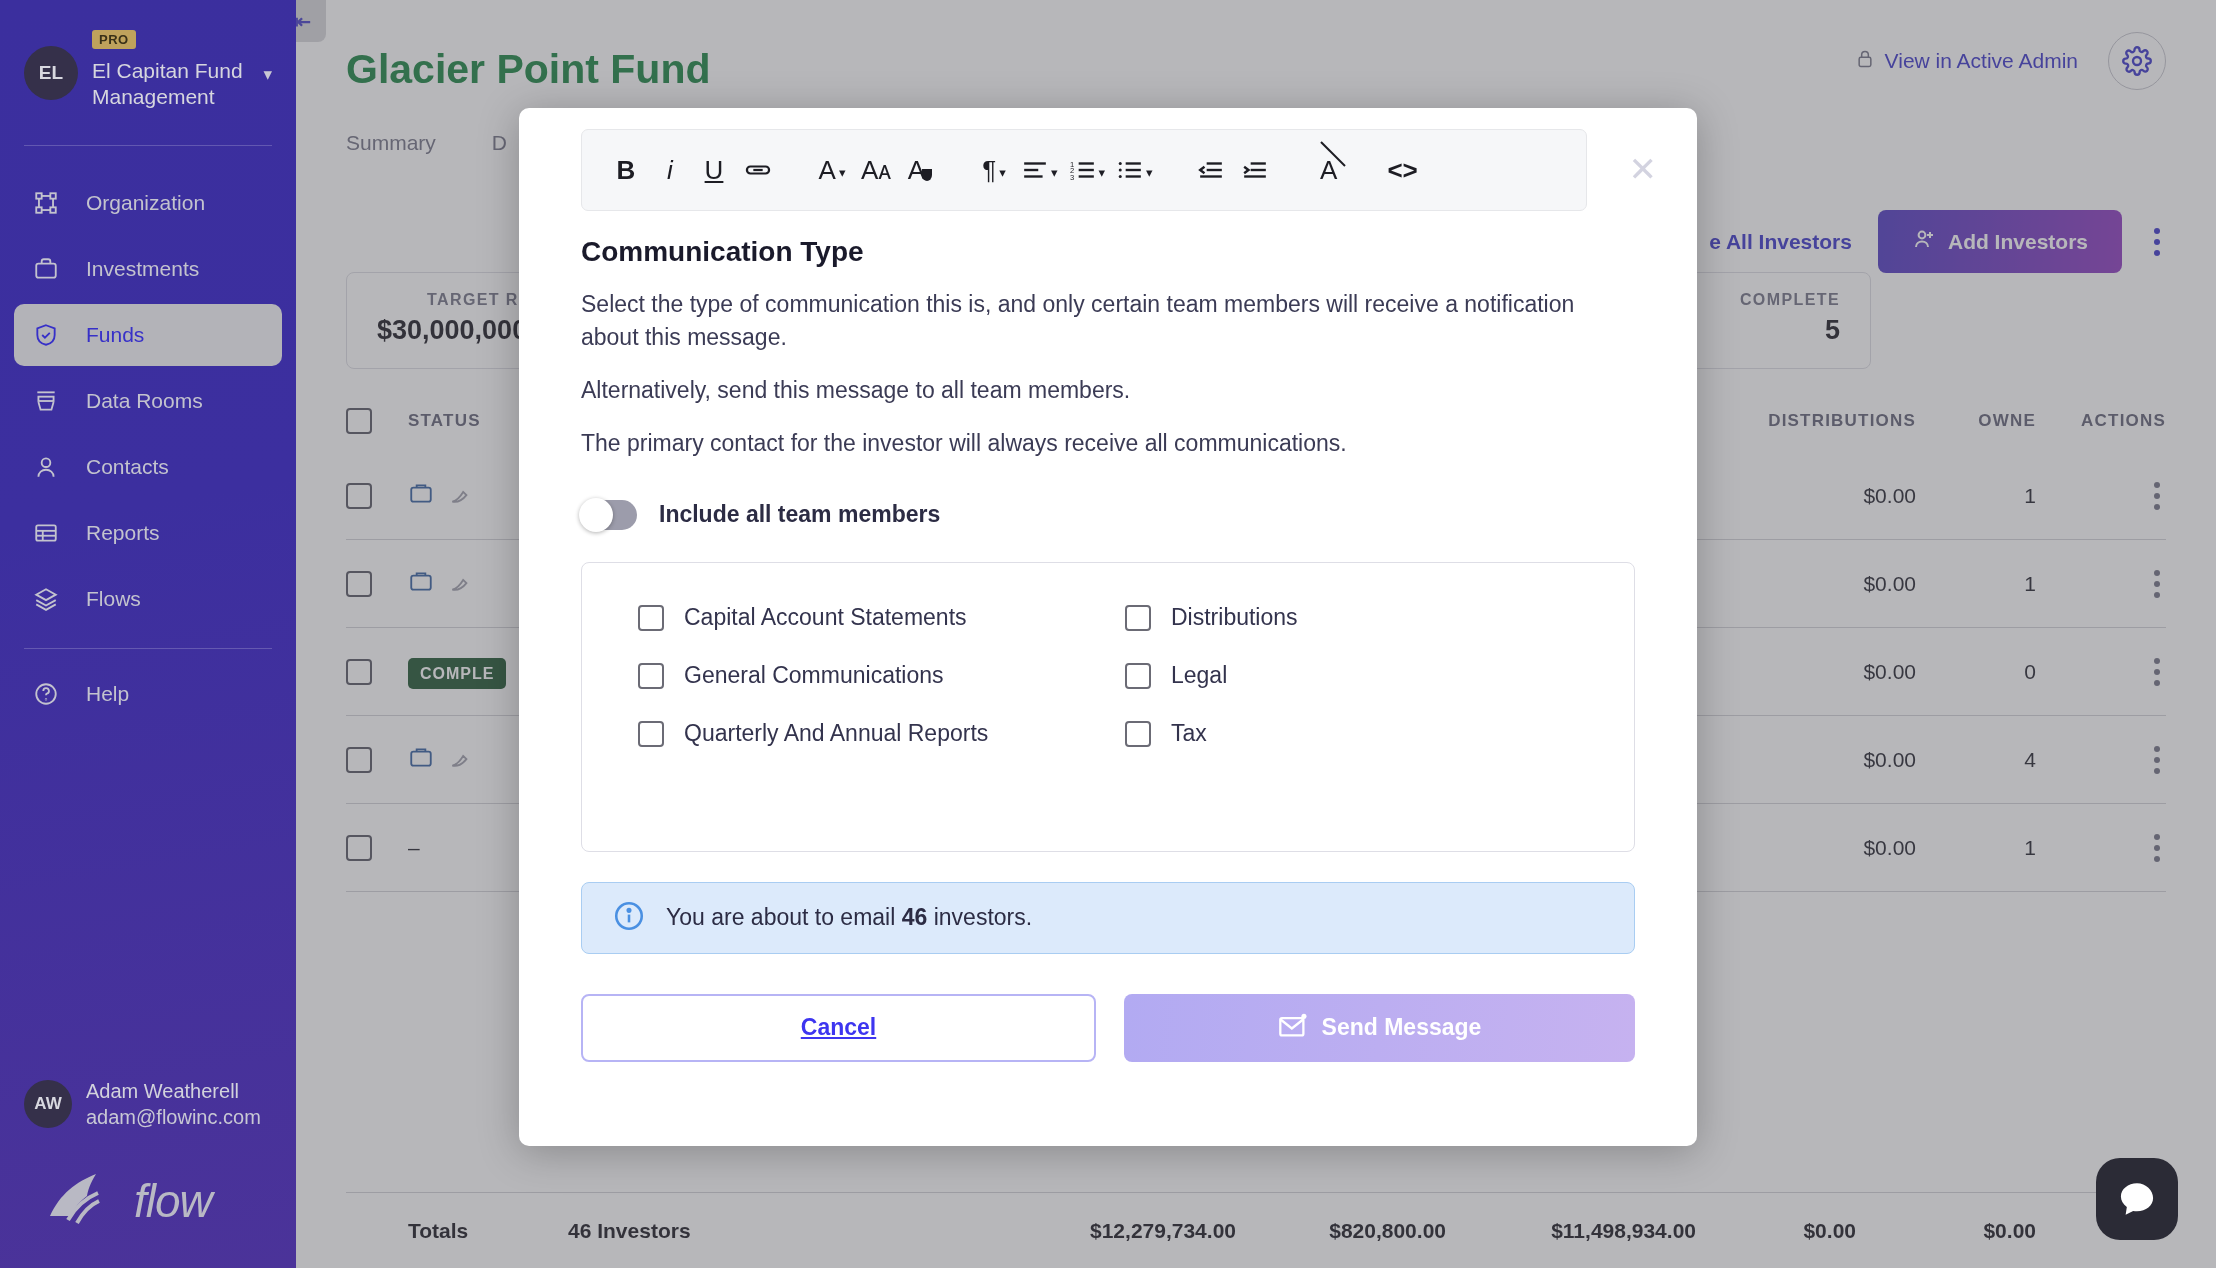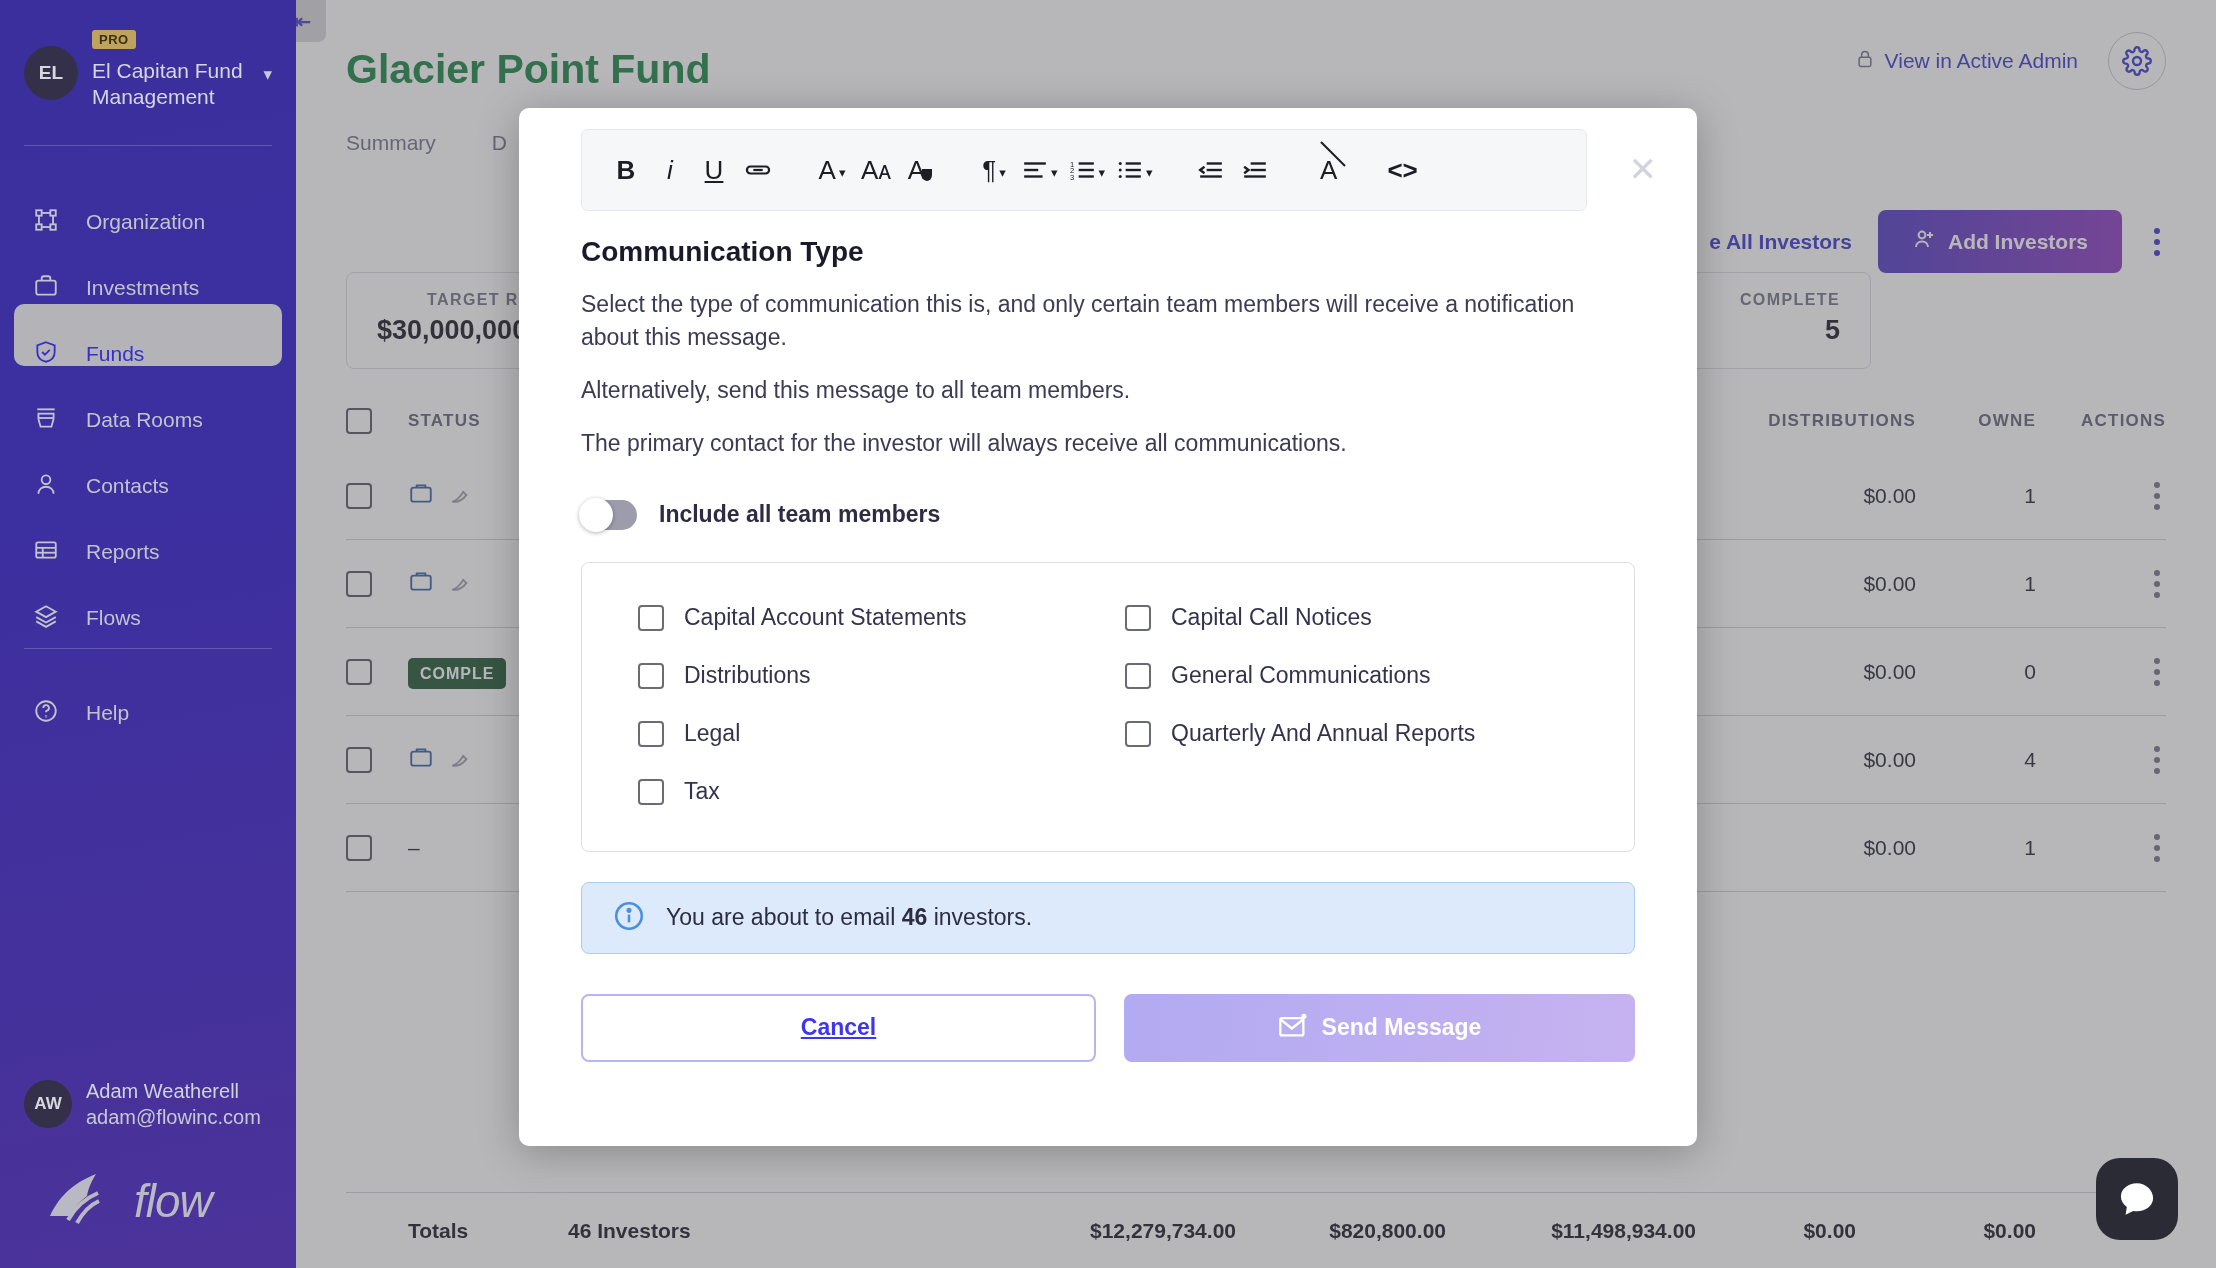--- a/index.html
+++ b/index.html
@@ -33,21 +33,21 @@
     background: #bfa25c; color: #3a3118;
     font-size: 13px; font-weight: 700; letter-spacing: .5px;
     padding: 2px 7px; border-radius: 3px;
   }
   .org-name { font-size: 21px; line-height: 1.25; color: #d6d6de; padding-top: 8px; }
   .chev { color: #c8c8d4; font-size: 17px; padding-top: 18px; }
   .sb-divider { height: 1px; background: rgba(255,255,255,.20); margin: 34px 24px 0 24px; }
 
   .nav { margin-top: 22px; }
   .nav-item {
-    display: flex; align-items: flex-end; gap: 26px;
+    display: flex; align-items: center; gap: 26px;
     height: 62px; margin: 4px 14px; padding: 0 18px;
     border-radius: 10px; color: #c3c3ce; font-size: 21px;
     cursor: pointer;
   }
   .nav-item .ico { width: 28px; height: 28px; display: flex; align-items: center; justify-content: center; flex: 0 0 auto; }
   .nav-item .ico svg { width: 26px; height: 26px; stroke: #c3c3ce; fill: none; stroke-width: 1.7; }
   .nav-item.active { background: #b3b3b8; color: #3730c8; font-weight: 500; }
   .nav-item.active .ico svg { stroke: #3730c8; }
   .nav-gap { flex: 1 1 auto; }
 
@@ -648,24 +648,20 @@
         <div class="toggle-label">Include all team members</div>
       </div>
 
       <div class="checkbox-panel">
         <div class="cb-item">
           <span class="cb-box"></span>
           <span class="cb-label">Capital Account Statements</span>
         </div>
         <div class="cb-item">
           <span class="cb-box"></span>
-          <span class="cb-label">Capital Call Notices</span>
-        </div>
-        <div class="cb-item">
-          <span class="cb-box"></span>
           <span class="cb-label">Distributions</span>
         </div>
         <div class="cb-item">
           <span class="cb-box"></span>
           <span class="cb-label">General Communications</span>
         </div>
         <div class="cb-item">
           <span class="cb-box"></span>
           <span class="cb-label">Legal</span>
         </div>

